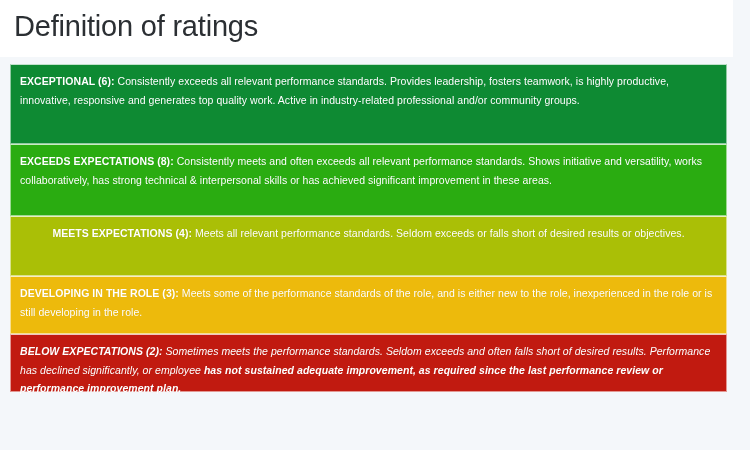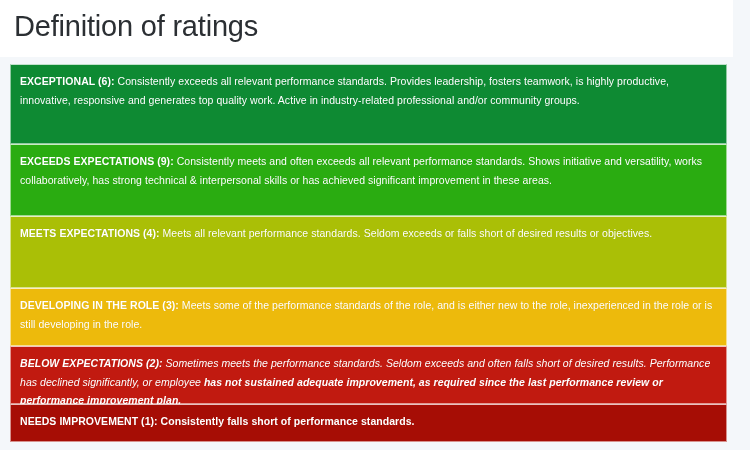--- a/index.html
+++ b/index.html
@@ -65,21 +65,21 @@
   }
   .band .bold {
     font-weight: bold;
   }
   .band-text {
     display: block;
   }
   
   .band-1 { height: 80px; }
   .band-2 { height: 72px; }
-  .band-3 { height: 72px; }
+  .band-3 { height: 60px; text-align: center; }
   .band-4 { height: 58px; }
   .band-5 { height: 58px; font-style: italic; }
   .band-6 { height: 38px; }
   .band-1 .band-text,
   .band-2 .band-text,
   .band-4 .band-text,
   .band-5 .band-text { padding-right: 4px; }
 </style>
 </head>
 <body style="background: rgb(244, 247, 250);">
@@ -90,33 +90,30 @@
     <div class="page-title">Definition of ratings</div>
   </div>
 
   <div class="ratings">
 
     <div class="band band-1" style="background-color: rgb(14, 138, 51);">
       <span class="band-text"><span class="lead">EXCEPTIONAL (6):</span><span> Consistently exceeds all relevant performance standards. Provides leadership, fosters teamwork, is highly productive, innovative, responsive and generates top quality work. Active in industry-related professional and/or community groups.</span><span class="bold"></span></span>
     </div>
 
     <div class="band band-2" style="background-color: rgb(42, 172, 17);">
-      <span class="band-text"><span class="lead">EXCEEDS EXPECTATIONS (9):</span><span> Consistently meets and often exceeds all relevant performance standards. Shows initiative and versatility, works collaboratively, has strong technical &amp; interpersonal skills or has achieved significant improvement in these areas.</span><span class="bold"></span></span>
+      <span class="band-text"><span class="lead">EXCEEDS EXPECTATIONS (8):</span><span> Consistently meets and often exceeds all relevant performance standards. Shows initiative and versatility, works collaboratively, has strong technical &amp; interpersonal skills or has achieved significant improvement in these areas.</span><span class="bold"></span></span>
     </div>
 
     <div class="band band-3" style="background-color: rgb(170, 191, 6);">
       <span class="band-text"><span class="lead">MEETS EXPECTATIONS (4):</span><span> Meets all relevant performance standards. Seldom exceeds or falls short of desired results or objectives.</span><span class="bold"></span></span>
     </div>
 
     <div class="band band-4" style="background-color: rgb(237, 186, 12);">
       <span class="band-text"><span class="lead">DEVELOPING IN THE ROLE (3):</span><span> Meets some of the performance standards of the role, and is either new to the role, inexperienced in the role or is still developing in the role.</span><span class="bold"></span></span>
     </div>
 
     <div class="band band-5" style="background-color: rgb(193, 26, 16);">
       <span class="band-text"><span class="lead">BELOW EXPECTATIONS (2):</span><span> Sometimes meets the performance standards. Seldom exceeds and often falls short of desired results. Performance has declined significantly, or employee </span><span class="bold">has not sustained adequate improvement, as required since the last performance review or performance improvement plan.</span></span>
     </div>
 
-    <div class="band band-6" style="background-color: rgb(166, 13, 5);">
-      <span class="band-text"><span class="lead">NEEDS IMPROVEMENT (1):</span><span></span><span class="bold"> Consistently falls short of performance standards.</span></span>
-    </div>
 
   </div>
 </div>
 
 </body></html>

